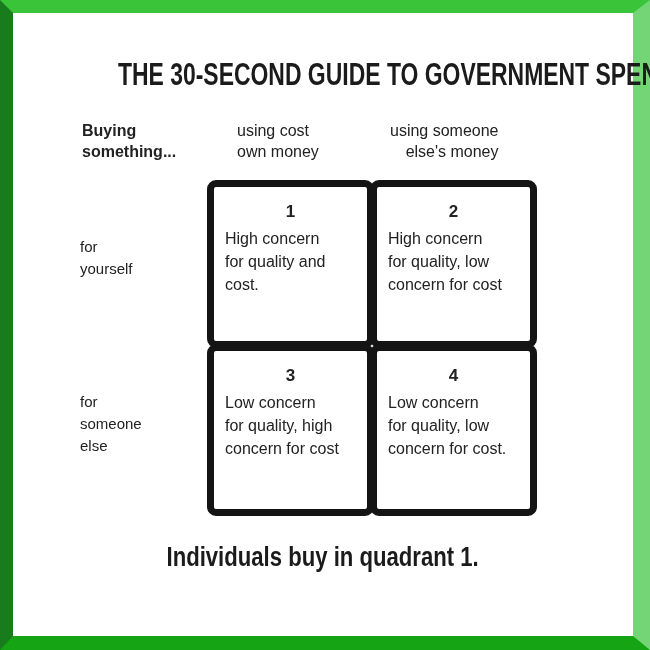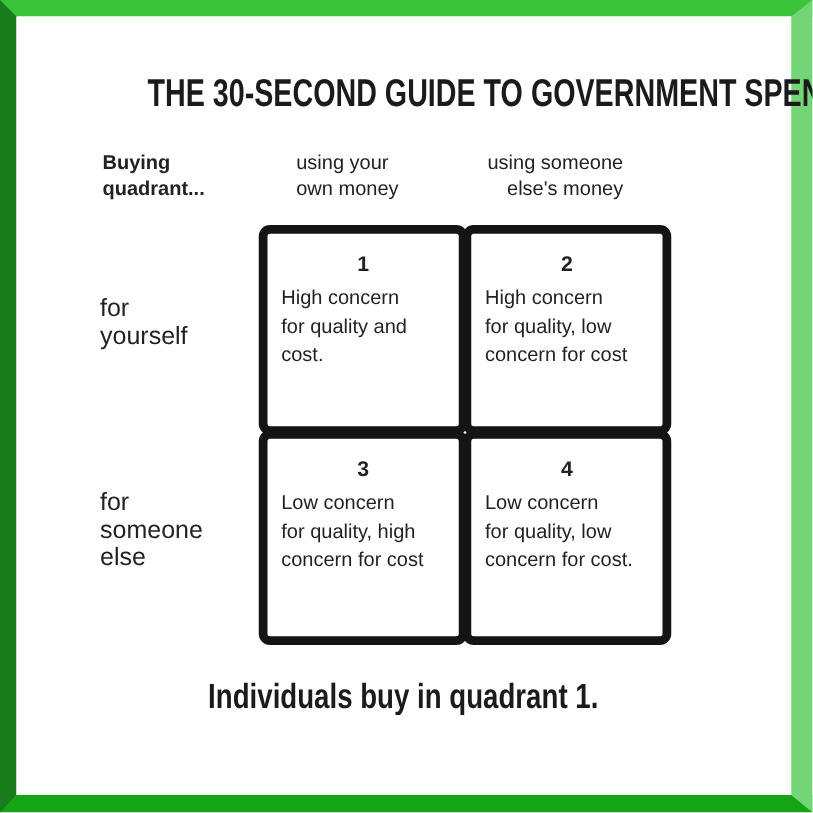--- a/index.html
+++ b/index.html
@@ -35,21 +35,21 @@
   .pre { white-space: pre-line; }
 
   .corner-label {
     position: absolute; left: 69px; top: 107px;
     font-size: 16px; font-weight: bold; line-height: 21px;
   }
   .col-header { position: absolute; top: 107px; font-size: 16px; line-height: 21px; }
   .col-header.c1 { left: 224px; }
   .col-header.c2 { left: 377px; text-align: right; }
 
-  .row-label { position: absolute; left: 67px; font-size: 20px; line-height: 22px; }
+  .row-label { position: absolute; left: 67px; font-size: 15px; line-height: 22px; }
   .row-label.r1 { top: 223px; }
   .row-label.r2 { top: 378px; }
 
   .cell {
     position: absolute; box-sizing: border-box;
     background: #fff;
     border: 7px solid #141414;
     border-radius: 9px;
   }
   .cell.q1 { left: 194px; top: 167px; width: 167px; height: 168px; }
@@ -82,23 +82,23 @@
 <body>
 
 <div class="frame">
   <div class="content">
 
     <div class="title">
       <span>THE 30-SECOND GUIDE TO GOVERNMENT SPENDING</span>
     </div>
 
     <div class="corner-label pre">Buying
-quadrant...</div>
+something...</div>
 
-    <div class="col-header c1 pre">using your
+    <div class="col-header c1 pre">using cost
 own money</div>
 
     <div class="col-header c2 pre">using someone
 else's money</div>
 
     <div class="row-label r1 pre">for
 yourself</div>
 
     <div class="row-label r2 pre">for
 someone

